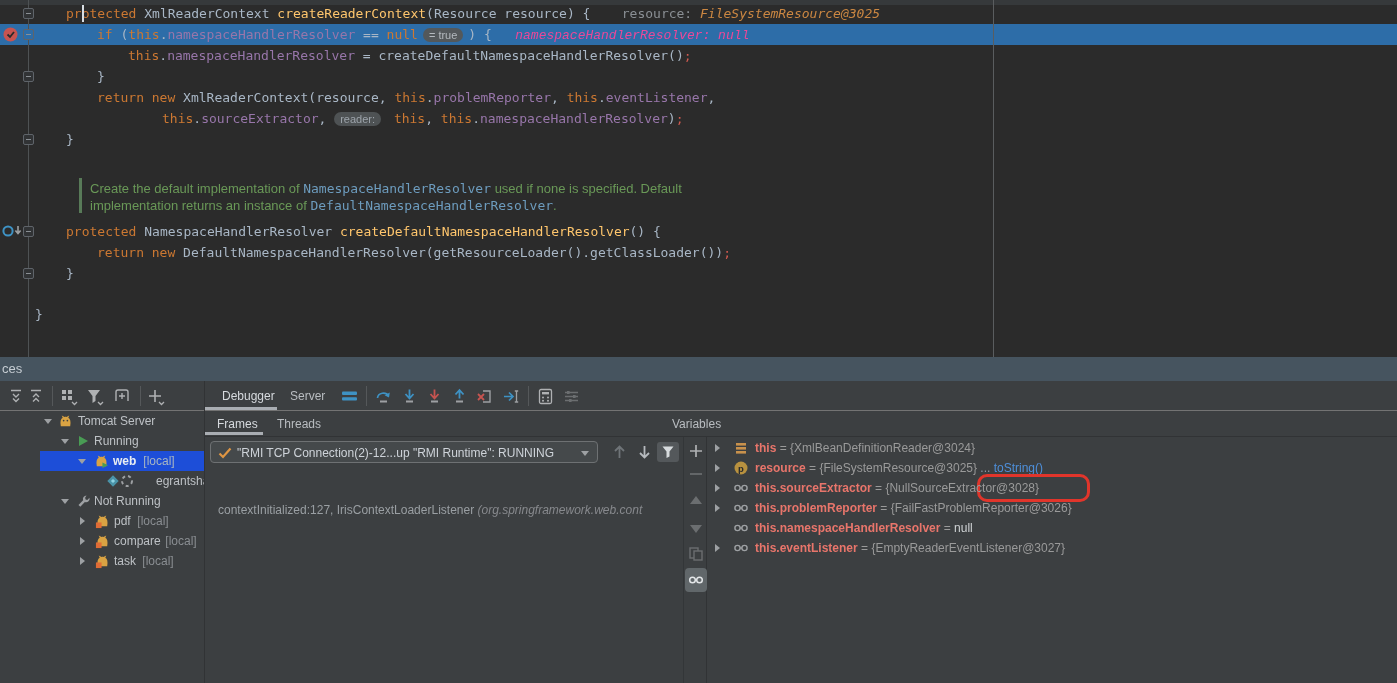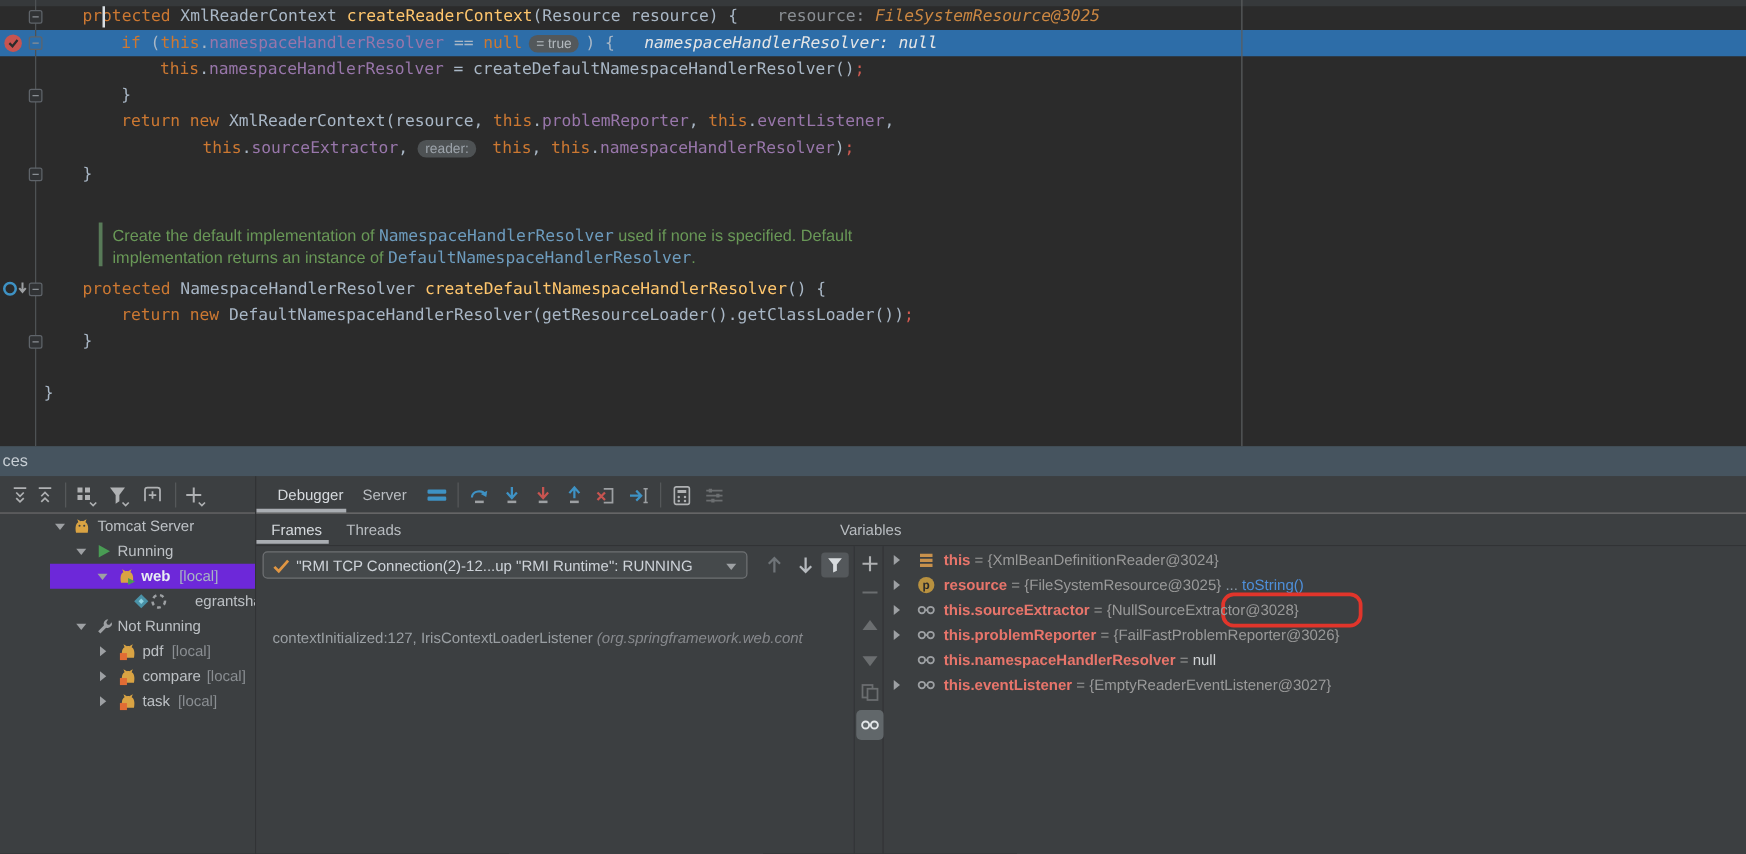--- a/index.html
+++ b/index.html
@@ -18,21 +18,21 @@
   .cl { position:absolute; white-space:pre; font-family:"DejaVu Sans Mono", monospace;
         font-size:13px; line-height:21px; color:#A9B7C6; }
   .cl.sans { font-family:"Liberation Sans", sans-serif; }
   .tk-kw { color:#CC7832; }
   .tk-pl { color:#A9B7C6; }
   .tk-fld { color:#9876AA; }
   .tk-md { color:#FFC66D; }
   .tk-sem { color:#D05A50; }
   .tk-hl { color:#8A8F94; }
   .tk-hv { color:#CB8742; font-style:italic; }
-  .tk-h2 { color:#e5e5e5; font-style:italic; }
+  .tk-h2 { color:#ec4899; font-style:italic;font-family:Liberation Mono, monospace; }
   .tk-pill { background:#53585B; color:#B4BABF; border-radius:8px; padding:1px 6px;
              font-size:11px; margin:0 5px; font-family:"Liberation Sans",sans-serif; }
   .tk-rpill { background:#4E5254; color:#9CA3AA; border-radius:8px; padding:1px 6px;
               font-size:11px; margin:0 5px 0 0; font-family:"Liberation Sans",sans-serif; }
   .tk-cmt { color:#699857; }
   .tk-cc { color:#6D9CBE; font-family:"DejaVu Sans Mono", monospace; }
   .fold { position:absolute; left:23px; width:11px; height:11px; border:1px solid #5F646A;
           border-radius:2px; background:#313335; }
   .fold:after { content:""; position:absolute; left:2px; top:4px; width:5px; height:1px; background:#8A8F94; }
   .fold.onblue { background:#2D6DA8; }
@@ -47,21 +47,21 @@
   .vsep { position:absolute; width:1px; background:#55585A; }
   .panel-vline { position:absolute; width:1px; background:#313335; }
 
   .tab-label { position:absolute; font-size:12px; color:#B9BDC1; }
   .tab-label.sel { color:#D6DADE; }
   .tab-underline { position:absolute; height:3px; background:#A9ADB2; }
 
   
   .tree { left:0; top:411px; width:204px; height:272px; background:#3C3F41; overflow:hidden; }
   .trow { position:absolute; left:0; width:204px; height:20px;margin-left:40px; }
-  .trow.sel { background:#6d28d9; }
+  .trow.sel { background:#1d4ed8; }
   .trow .lbl { position:absolute; top:3px; font-size:12px; color:#BDC1C5; white-space:pre; }
   .trow .lbl.b { font-weight:bold; color:#E8EDF2; }
   .trow .dim { color:#8A8E92; }
   .trow.sel .dim { color:#A8B6C2; }
   .chev-d { position:absolute; width:0; height:0; border-left:4px solid transparent;
             border-right:4px solid transparent; border-top:5px solid #9DA0A3; top:8px; }
   .chev-r { position:absolute; width:0; height:0; border-top:4px solid transparent;
             border-bottom:4px solid transparent; border-left:5px solid #9DA0A3; top:6px; }
 
   

